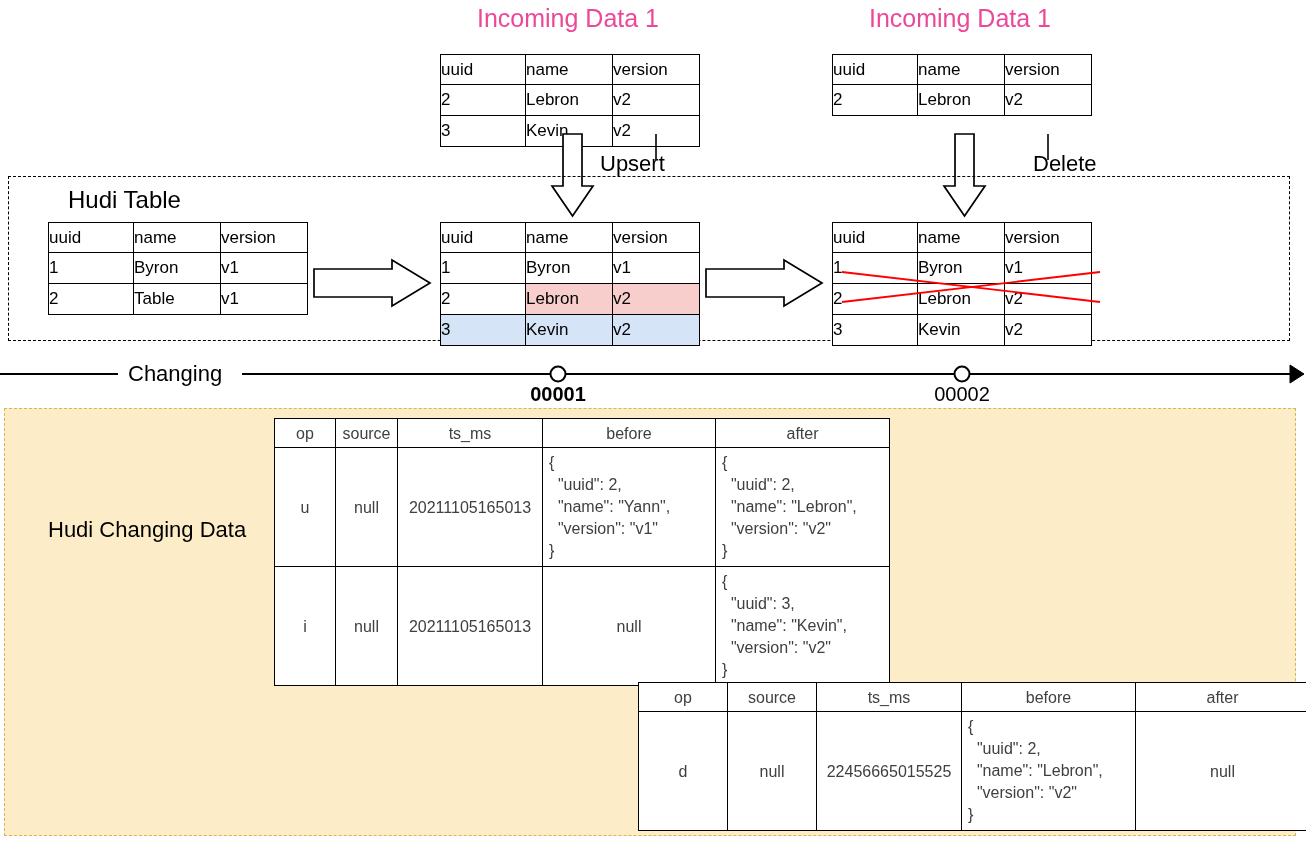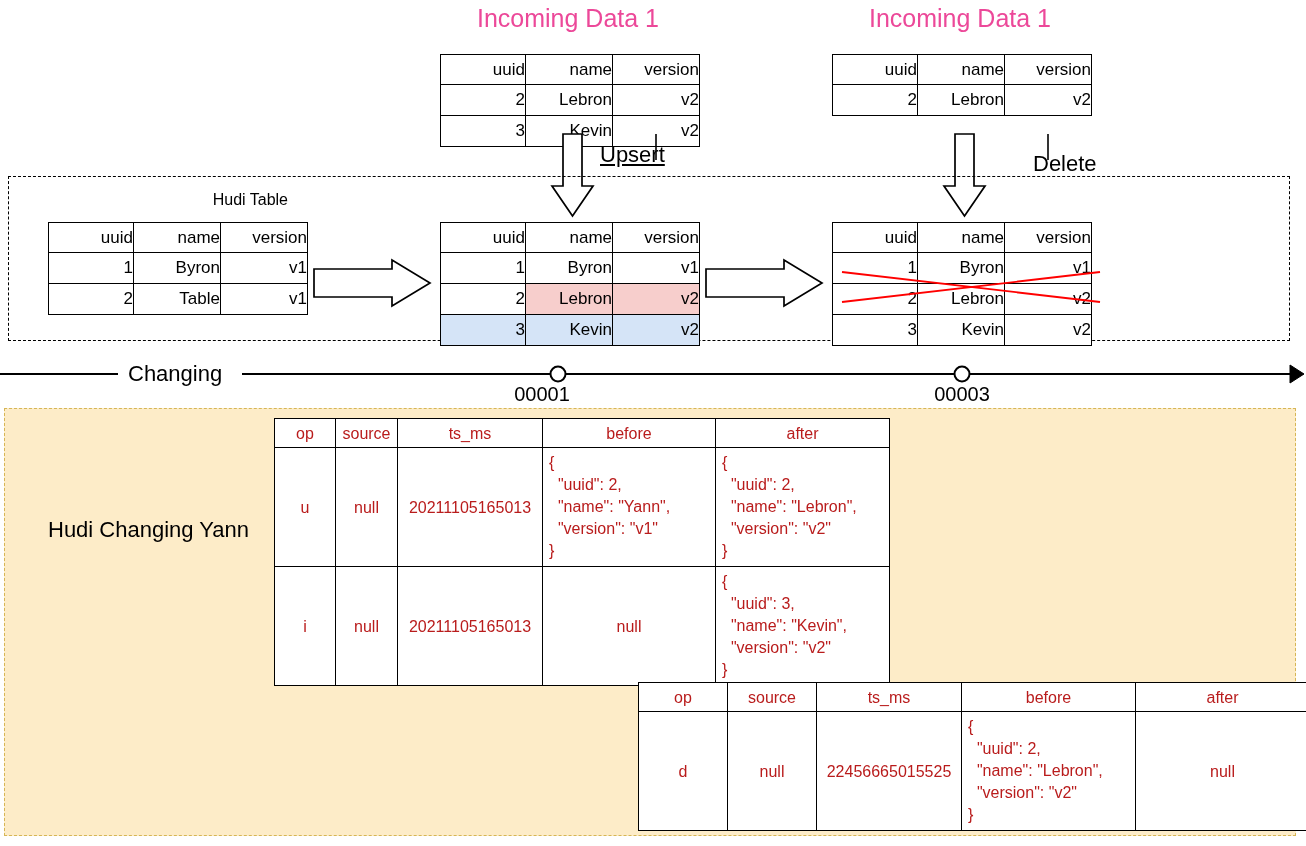--- a/index.html
+++ b/index.html
@@ -8,31 +8,31 @@
     font-family:"Liberation Sans","DejaVu Sans",sans-serif;
     color:#000;overflow:hidden;
   }
   .abs{position:absolute;}
 
   
   .big-title{
     font-size:25px;line-height:30px;text-align:center;color:#ec4899;
     white-space:nowrap;
   }
-  .mid-title{font-size:16px;line-height:26px;text-align:right;white-space:nowrap;}
+  .mid-title{font-size:24px;line-height:26px;text-align:left;white-space:nowrap;}
   .op-label{font-size:22px;line-height:26px;white-space:nowrap;}
   .tl-label{font-size:22px;line-height:26px;white-space:nowrap;}
   .tl-tick-label{font-size:20px;line-height:24px;text-align:center;white-space:nowrap;}
   .side-label{font-size:22px;line-height:26px;white-space:nowrap;}
 
   
   table.grid{border-collapse:collapse;table-layout:fixed;background:#fff;}
   table.grid td,table.grid th{
     border:1.3px solid #000;font-weight:normal;
-    font-size:17px;line-height:20px;text-align:right;vertical-align:middle;
+    font-size:17px;line-height:20px;text-align:left;vertical-align:middle;
     padding:0;color:#000;
   }
   .r-head td{height:29px;}
   .r-body td{height:30px;}
 
   
   td.pink{background:#f7cecc;border-color:#b85450;}
   td.pinkleft{background:#fff;border-color:#000;}
   td.blue{background:#d5e4f7;border-color:#6c8ebf;}
 
@@ -41,21 +41,21 @@
     border:1.5px dashed #000;background:transparent;box-sizing:border-box;
   }
   .yellow-box{
     background:#fdecc8;border:1.5px dashed #d6b656;box-sizing:border-box;
   }
 
   
   table.cdc{border-collapse:collapse;table-layout:fixed;background:#fff;}
   table.cdc td{
     border:1.3px solid #000;font-size:16px;line-height:19px;
-    text-align:center;vertical-align:middle;padding:0 2px;color:#b91c1c;
+    text-align:center;vertical-align:middle;padding:0 2px;color:#404040;
   }
   table.cdc td.json{
     text-align:left;padding:4px 0 4px 6px;vertical-align:middle;
     white-space:pre;font-size:16px;line-height:22px;
   }
   .cdc-head td{height:28px;}
 
   svg{display:block;overflow:visible;}
 </style>
 </head>
@@ -99,21 +99,21 @@
   </tr>
 </tbody>
   </table>
 
 <svg class="abs" style="left:520px;top:134px;width:200px;height:110px;">
 
   <path d="M 136 0 L 136 26" stroke="#000" stroke-width="1.6" fill="none"></path>
 
   <path d="M 43 0 L 62 0 L 62 52 L 73 52 L 52.5 82 L 32 52 L 43 52 Z" fill="#ffffff" stroke="#000" stroke-width="1.7" stroke-linejoin="miter"></path>
 </svg>
-<div class="abs op-label" style="left:600px;top:142px;text-decoration:underline;">Upsert</div>
+<div class="abs op-label" style="left:600px;top:151px;">Upsert</div>
 
 <svg class="abs" style="left:912px;top:134px;width:200px;height:110px;">
   <path d="M 136 0 L 136 26" stroke="#000" stroke-width="1.6" fill="none"></path>
   <path d="M 43 0 L 62 0 L 62 52 L 73 52 L 52.5 82 L 32 52 L 43 52 Z" fill="#ffffff" stroke="#000" stroke-width="1.7" stroke-linejoin="miter"></path>
 </svg>
 <div class="abs op-label" style="left:1033px;top:151px;">Delete</div>
 
 <div class="abs dash-box" style="left:8px;top:176px;width:1282px;height:165px;"></div>
 
 <div class="abs mid-title" style="left:68px;top:187px;width:220px;">Hudi Table</div>
@@ -202,26 +202,26 @@
 </svg>
 
 <svg class="abs" style="left:0px;top:360px;width:1306px;height:30px;">
   <path d="M 0 14 L 118 14" stroke="#000" stroke-width="2.1" fill="none"></path>
   <path d="M 242 14 L 1290 14" stroke="#000" stroke-width="2.1" fill="none"></path>
   <path d="M 1290 5 L 1304 14 L 1290 23 Z" fill="#000" stroke="#000" stroke-width="1"></path>
   <circle cx="558" cy="14" r="7.5" fill="#ffffff" stroke="#000" stroke-width="2"></circle>
   <circle cx="962" cy="14" r="7.5" fill="#ffffff" stroke="#000" stroke-width="2"></circle>
 </svg>
 <div class="abs tl-label" style="left:128px;top:361px;">Changing</div>
-<div class="abs tl-tick-label" style="left:482px;top:382px;width:120px;">00001</div>
-<div class="abs tl-tick-label" style="left:902px;top:382px;width:120px;">00003</div>
+<div class="abs tl-tick-label" style="left:498px;top:382px;width:120px;font-weight:bold;">00001</div>
+<div class="abs tl-tick-label" style="left:902px;top:382px;width:120px;">00002</div>
 
 <div class="abs yellow-box" style="left:4px;top:408px;width:1292px;height:428px;"></div>
 
-<div class="abs side-label" style="left:48px;top:517px;">Hudi Changing Yann</div>
+<div class="abs side-label" style="left:48px;top:517px;">Hudi Changing Data</div>
 
 <table class="cdc abs" style="left:274px;top:418px;width:590px;">
   <tbody>
       <tr class="cdc-head">
     <td style="width:56px;">op</td>
     <td style="width:57px;">source</td>
     <td style="width:140px;">ts_ms</td>
     <td style="width:168px;">before</td>
     <td style="width:169px;">after</td>
   </tr>

